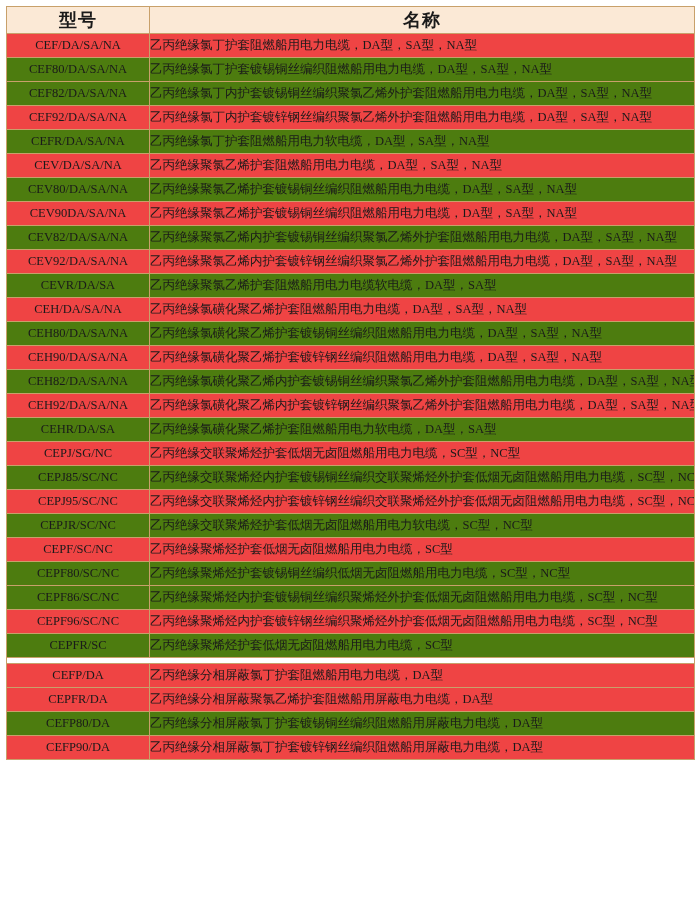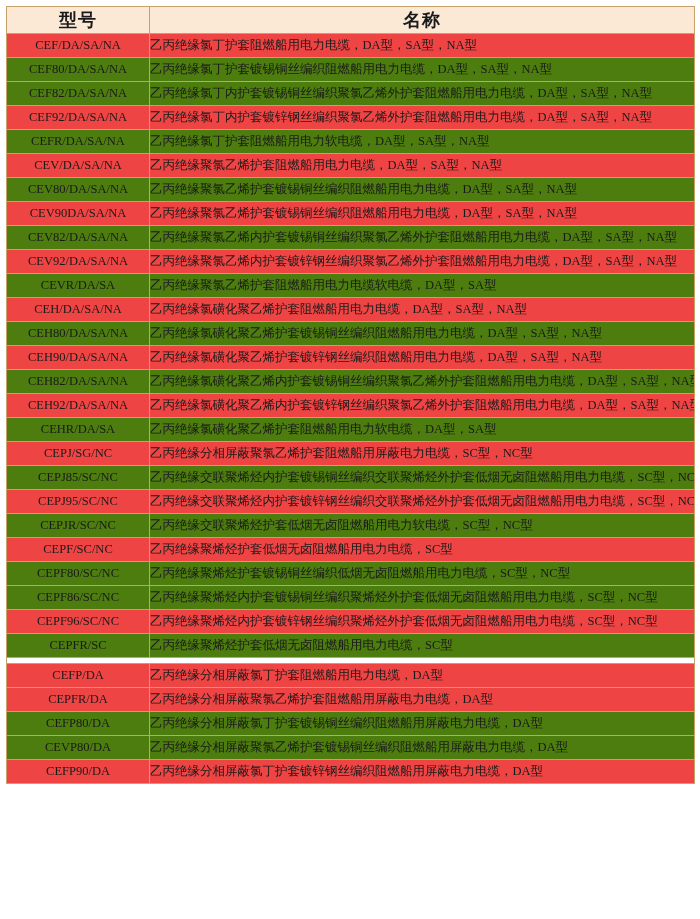--- a/index.html
+++ b/index.html
@@ -145,21 +145,21 @@
         <tr class="plain">
           <td class="model">CEH92/DA/SA/NA</td>
           <td class="name">乙丙绝缘氯磺化聚乙烯内护套镀锌钢丝编织聚氯乙烯外护套阻燃船用电力电缆，DA型，SA型，NA型</td>
         </tr>
         <tr class="tinted">
           <td class="model">CEHR/DA/SA</td>
           <td class="name">乙丙绝缘氯磺化聚乙烯护套阻燃船用电力软电缆，DA型，SA型</td>
         </tr>
         <tr class="plain">
           <td class="model">CEPJ/SG/NC</td>
-          <td class="name">乙丙绝缘分相屏蔽聚氯乙烯护套阻燃船用屏蔽电力电缆，SC型，NC型</td>
+          <td class="name">乙丙绝缘交联聚烯烃护套低烟无卤阻燃船用电力电缆，SC型，NC型</td>
         </tr>
         <tr class="tinted">
           <td class="model">CEPJ85/SC/NC</td>
           <td class="name">乙丙绝缘交联聚烯烃内护套镀锡铜丝编织交联聚烯烃外护套低烟无卤阻燃船用电力电缆，SC型，NC型</td>
         </tr>
         <tr class="plain">
           <td class="model">CEPJ95/SC/NC</td>
           <td class="name">乙丙绝缘交联聚烯烃内护套镀锌钢丝编织交联聚烯烃外护套低烟无卤阻燃船用电力电缆，SC型，NC型</td>
         </tr>
         <tr class="tinted">
@@ -193,24 +193,20 @@
           <td class="model">CEFP/DA</td>
           <td class="name">乙丙绝缘分相屏蔽氯丁护套阻燃船用电力电缆，DA型</td>
         </tr>
         <tr class="plain">
           <td class="model">CEPFR/DA</td>
           <td class="name">乙丙绝缘分相屏蔽聚氯乙烯护套阻燃船用屏蔽电力电缆，DA型</td>
         </tr>
         <tr class="tinted">
           <td class="model">CEFP80/DA</td>
           <td class="name">乙丙绝缘分相屏蔽氯丁护套镀锡铜丝编织阻燃船用屏蔽电力电缆，DA型</td>
-        </tr>
-        <tr class="tinted">
-          <td class="model">CEVP80/DA</td>
-          <td class="name">乙丙绝缘分相屏蔽聚氯乙烯护套镀锡铜丝编织阻燃船用屏蔽电力电缆，DA型</td>
         </tr>
         <tr class="plain">
           <td class="model">CEFP90/DA</td>
           <td class="name">乙丙绝缘分相屏蔽氯丁护套镀锌钢丝编织阻燃船用屏蔽电力电缆，DA型</td>
         </tr>
       </tbody>
   </table>
 </div>
 
 </body></html>

